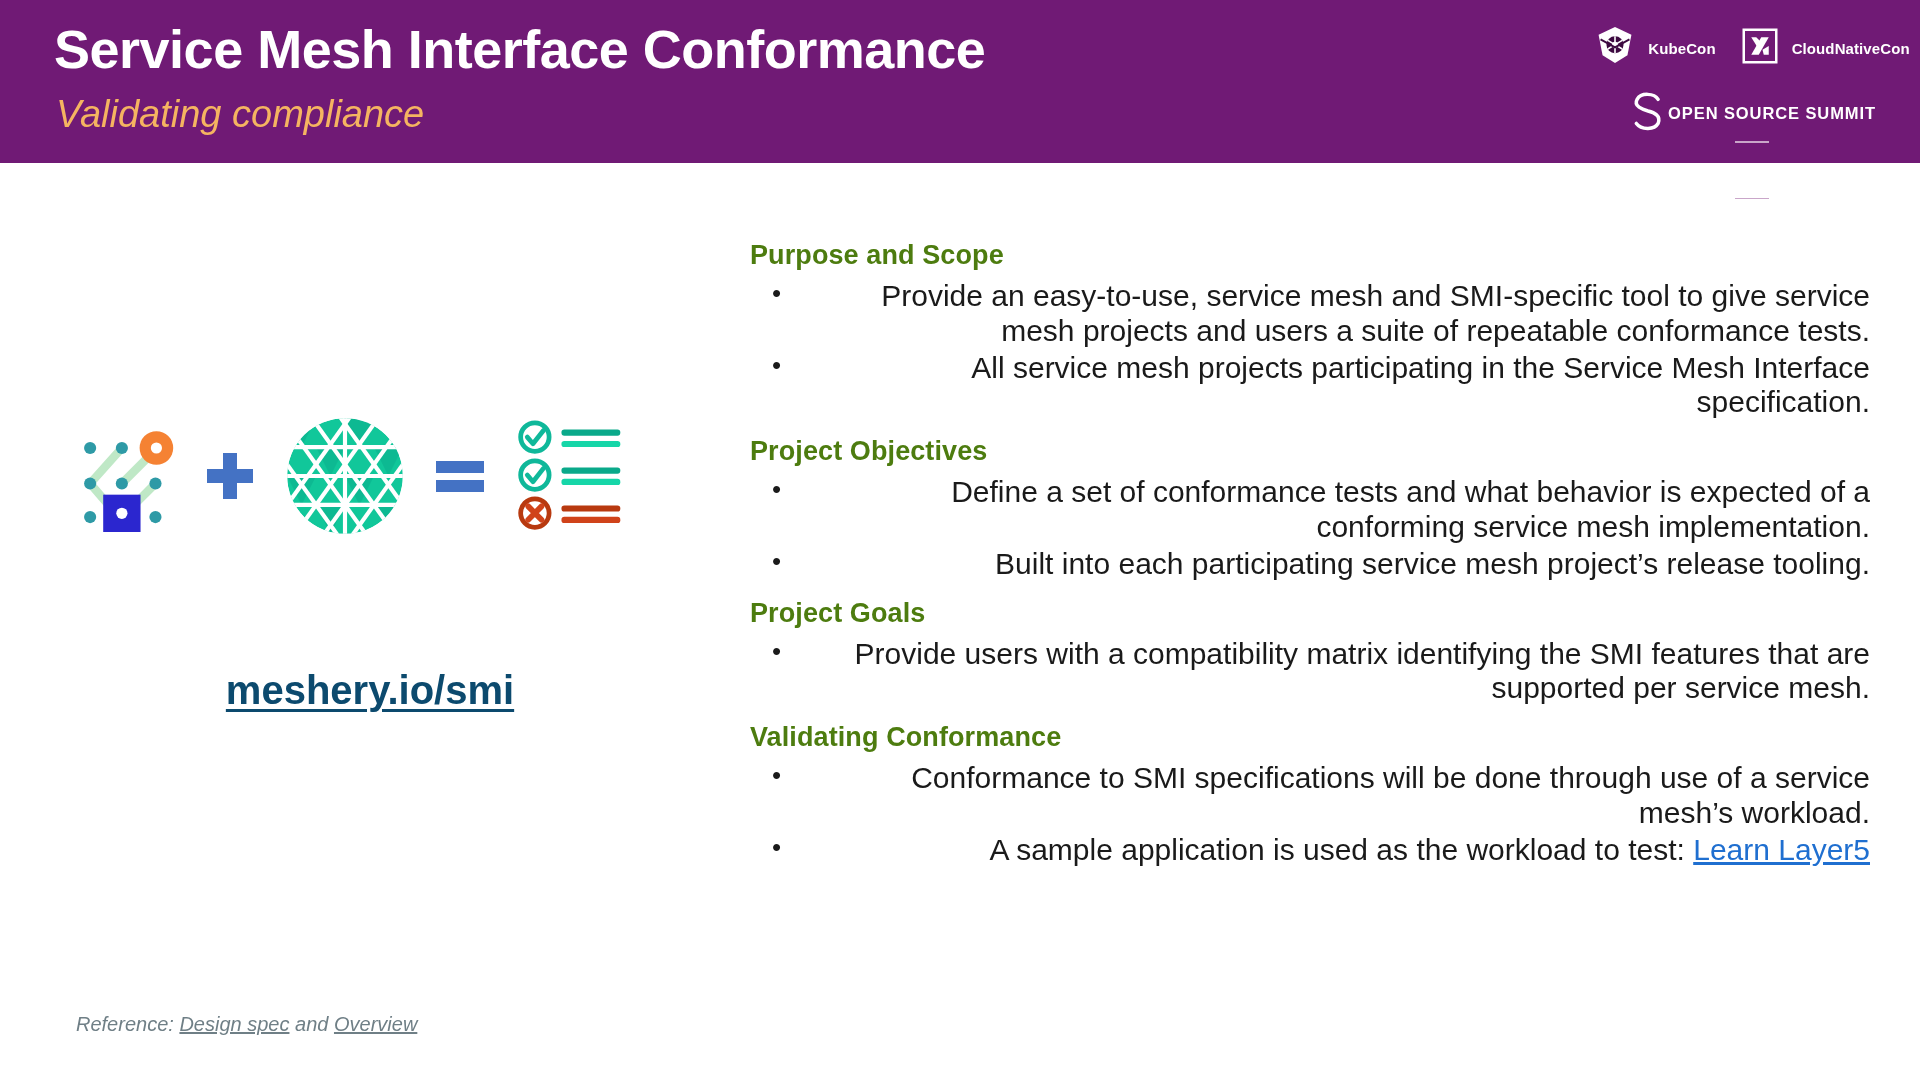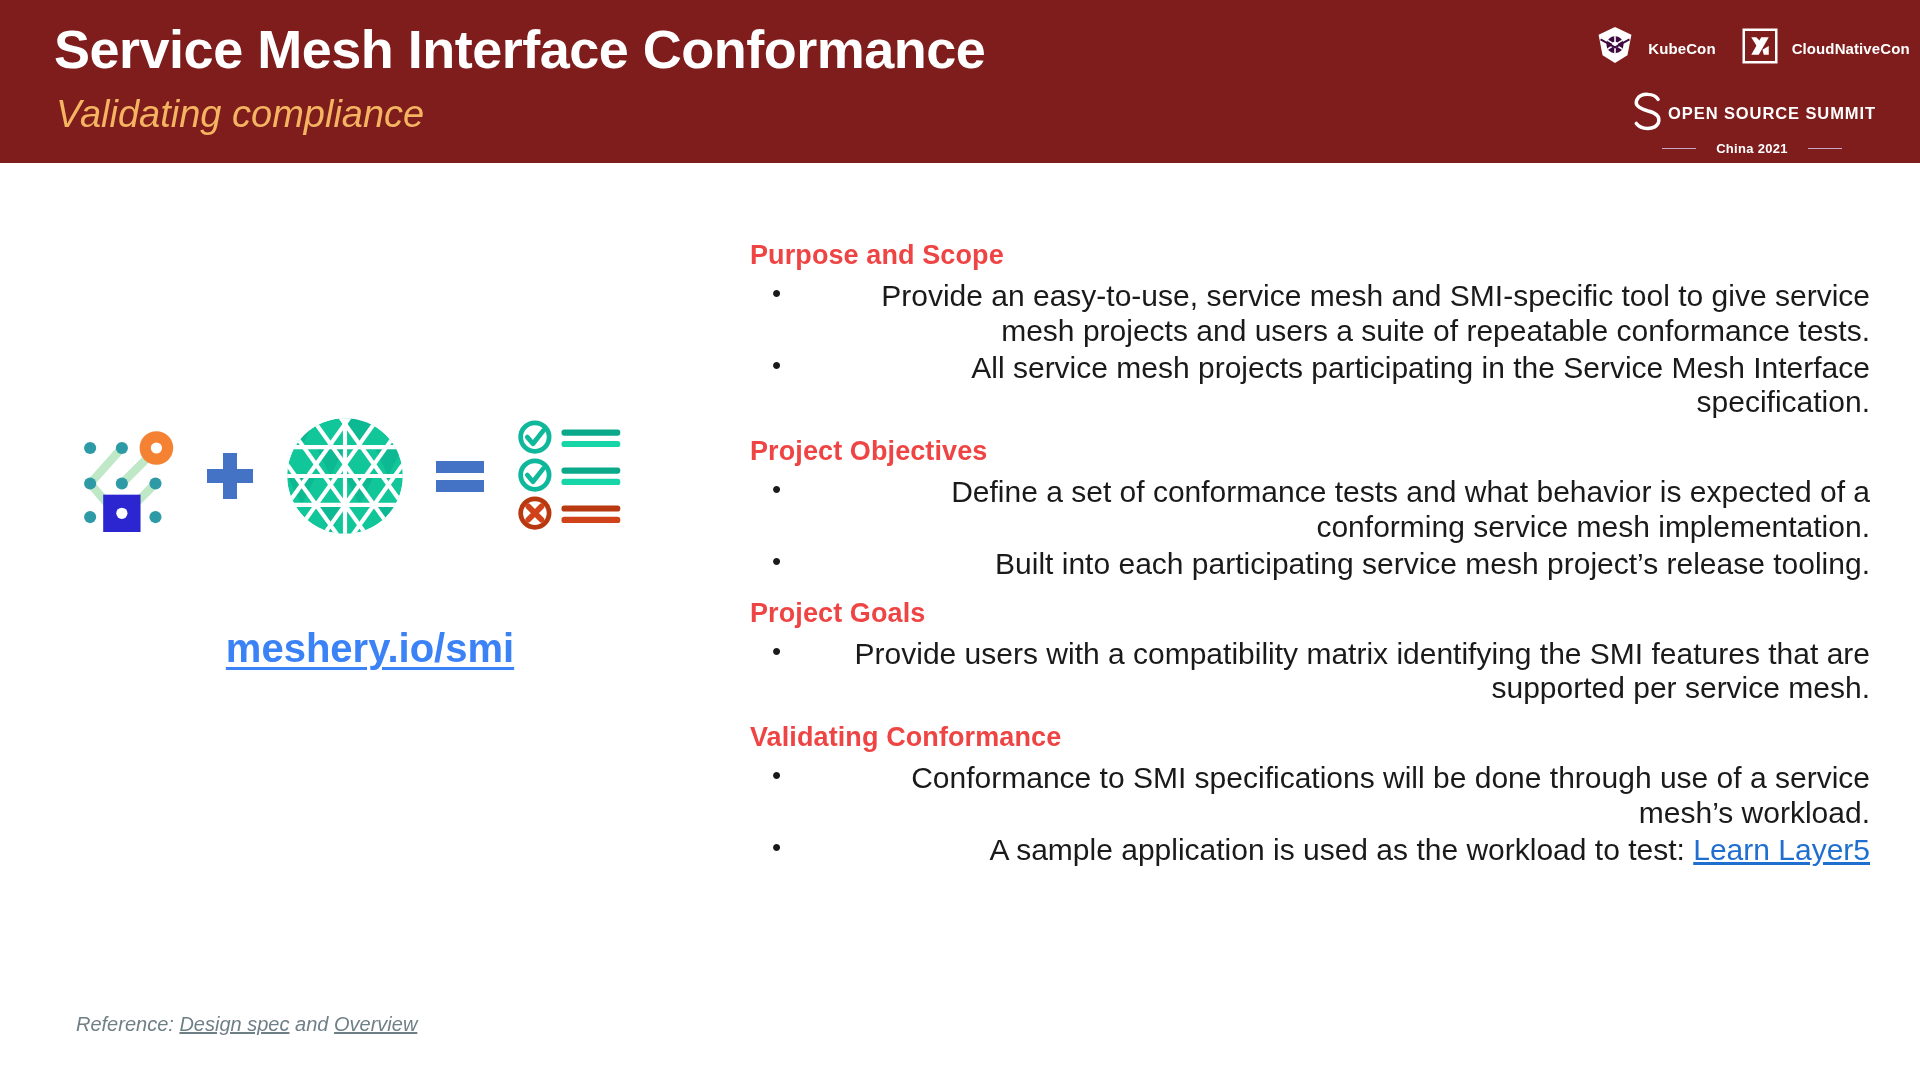--- a/index.html
+++ b/index.html
@@ -18,21 +18,21 @@
     height: 1080px;
     background: #ffffff;
   }
 
   
   .header {
     position: absolute;
     left: 0; top: 0;
     width: 1920px;
     height: 163px;
-    background: #7f1d1d;
+    background: #701a75;
     text-align: center;
   }
 
   .header-title {
     position: absolute;
     left: 54px;
     top: 20px;
     font-size: 54px;
     font-weight: bold;
     color: #ffffff;
@@ -103,20 +103,21 @@
     font-weight: bold;
     letter-spacing: .9px;
     white-space: nowrap;
   }
   .logo-row-year {
     display: flex;
     align-items: center;
     justify-content: center;
     gap: 20px;
     margin-top: 5px;
+    flex-direction: column;
   }
   .year-rule { width: 34px; height: 1.5px; background: #c9a6c9; }
   .year-label { font-size: 13px; font-weight: bold; letter-spacing: .3px; }
 
   
   .left-panel {
     position: absolute;
     left: 0;
     top: 163px;
     width: 740px;
@@ -132,26 +133,26 @@
     display: flex;
     align-items: center;
     gap: 0px;
   }
   .eq-item { display: flex; align-items: center; justify-content: center; }
   .eq-op { display: flex; align-items: center; justify-content: center; }
 
   .meshery-link {
     position: absolute;
     left: 0;
-    top: 463px;
+    top: 505px;
     width: 740px;
     text-align: center;
     font-size: 40px;
     font-weight: bold;
-    color: #3b82f6;
+    color: #0c4a6e;
     text-decoration: underline;
     text-underline-offset: 5px;
     text-decoration-thickness: 3px;
     cursor: pointer;
   }
 
   .reference {
     position: absolute;
     left: 76px;
     top: 1013px;
@@ -172,21 +173,21 @@
     left: 750px;
     top: 240px;
     width: 1120px;
   }
 
   .section { margin-bottom: 4px; }
 
   .section-heading {
     font-size: 27px;
     font-weight: bold;
-    color: #ef4444;
+    color: #4d7c0f;
     letter-spacing: .1px;
     margin-bottom: 8px;
     margin-top: 16px;
   }
   .section:first-child .section-heading { margin-top: 0; }
 
   .bullets { list-style: none; margin: 0 0 6px 0; padding: 0; }
 
   .bullet {
     position: relative;

